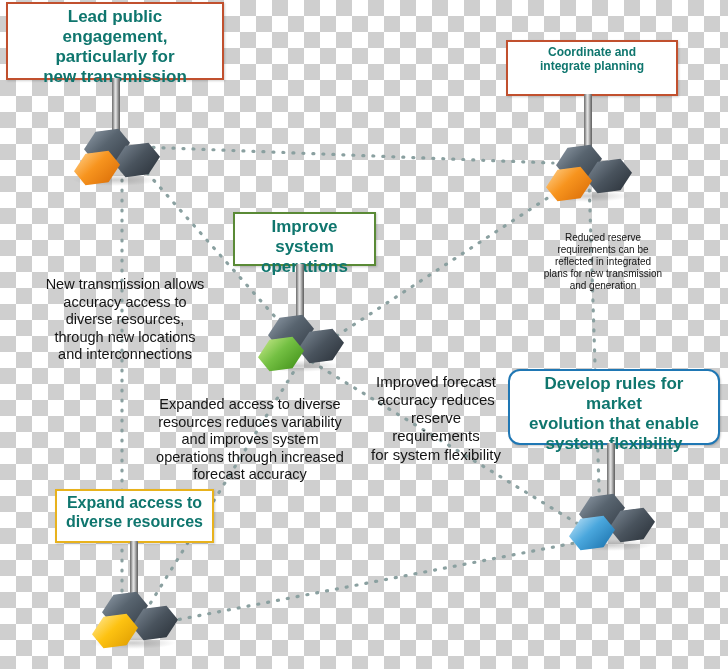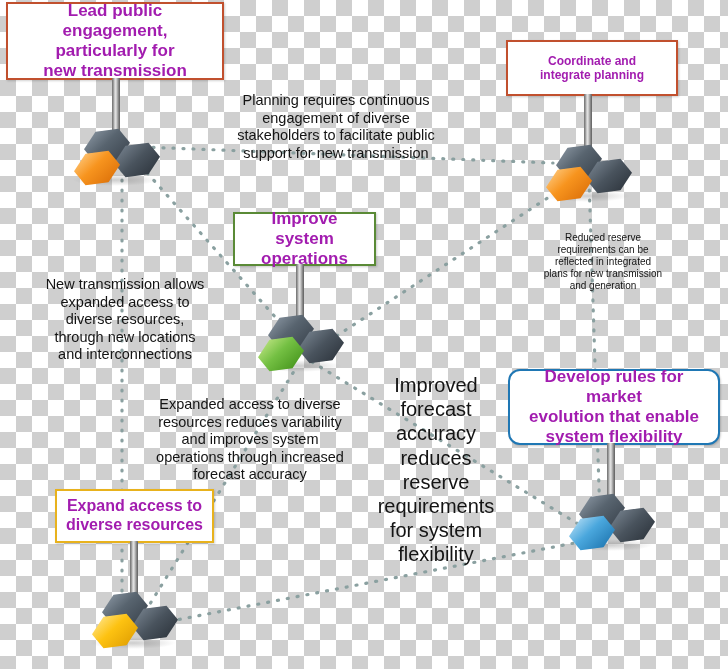--- a/index.html
+++ b/index.html
@@ -38,24 +38,24 @@
   }
 
   
   .sign-box {
     position: absolute;
     background: #ffffff;
     border: 2px solid #c0504d;
     box-sizing: border-box;
     text-align: center;
     font-weight: bold;
-    color: #a21caf;
+    color: #0f766e;
     line-height: 1.18;
     display: flex;
-    align-items: center;
+    align-items: flex-start;
     justify-content: center;
     padding: 3px 6px;
     box-shadow: 1px 1px 2px rgba(0,0,0,0.18);
   }
   .sign-box .sign-text { display: block; width: 100%; }
 
   .box-orange { border-color: #c1502e; }
   .box-green  { border-color: #5a8a36; }
   .box-blue   { border-color: #1f77b4; border-radius: 12px; }
   .box-yellow { border-color: #e8b21d; }
@@ -230,41 +230,37 @@
     <div class="pole"></div>
     <div class="collar"></div>
     <div class="shadow"></div>
     <div class="hexes">
       <div class="hex back-left hex-grey"></div>
       <div class="hex right hex-grey-dark"></div>
       <div class="hex front hex-yellow"></div>
     </div>
   </div>
 
-  <div class="caption" style="left:236px; top:92px; width:200px; font-size:14.5px;">Planning requires continuous
-engagement of diverse
-stakeholders to facilitate public
-support for new transmission</div>
 
   <div class="caption" style="left:32px; top:276px; width:186px; font-size:14.5px;">New transmission allows
-expanded access to
+accuracy access to
 diverse resources,
 through new locations
 and interconnections</div>
 
   <div class="caption" style="left:503px; top:232px; width:200px; font-size:10px;">Reduced reserve
 requirements can be
 reflected in integrated
 plans for new transmission
 and generation</div>
 
   <div class="caption" style="left:148px; top:396px; width:204px; font-size:14.5px;">Expanded access to diverse
 resources reduces variability
 and improves system
 operations through increased
 forecast accuracy</div>
 
-  <div class="caption" style="left:367px; top:373px; width:138px; font-size:20px;">Improved forecast
+  <div class="caption" style="left:367px; top:373px; width:138px; font-size:15px;">Improved forecast
 accuracy reduces
 reserve requirements
 for system flexibility</div>
 
 </div>
 
 </body></html>

